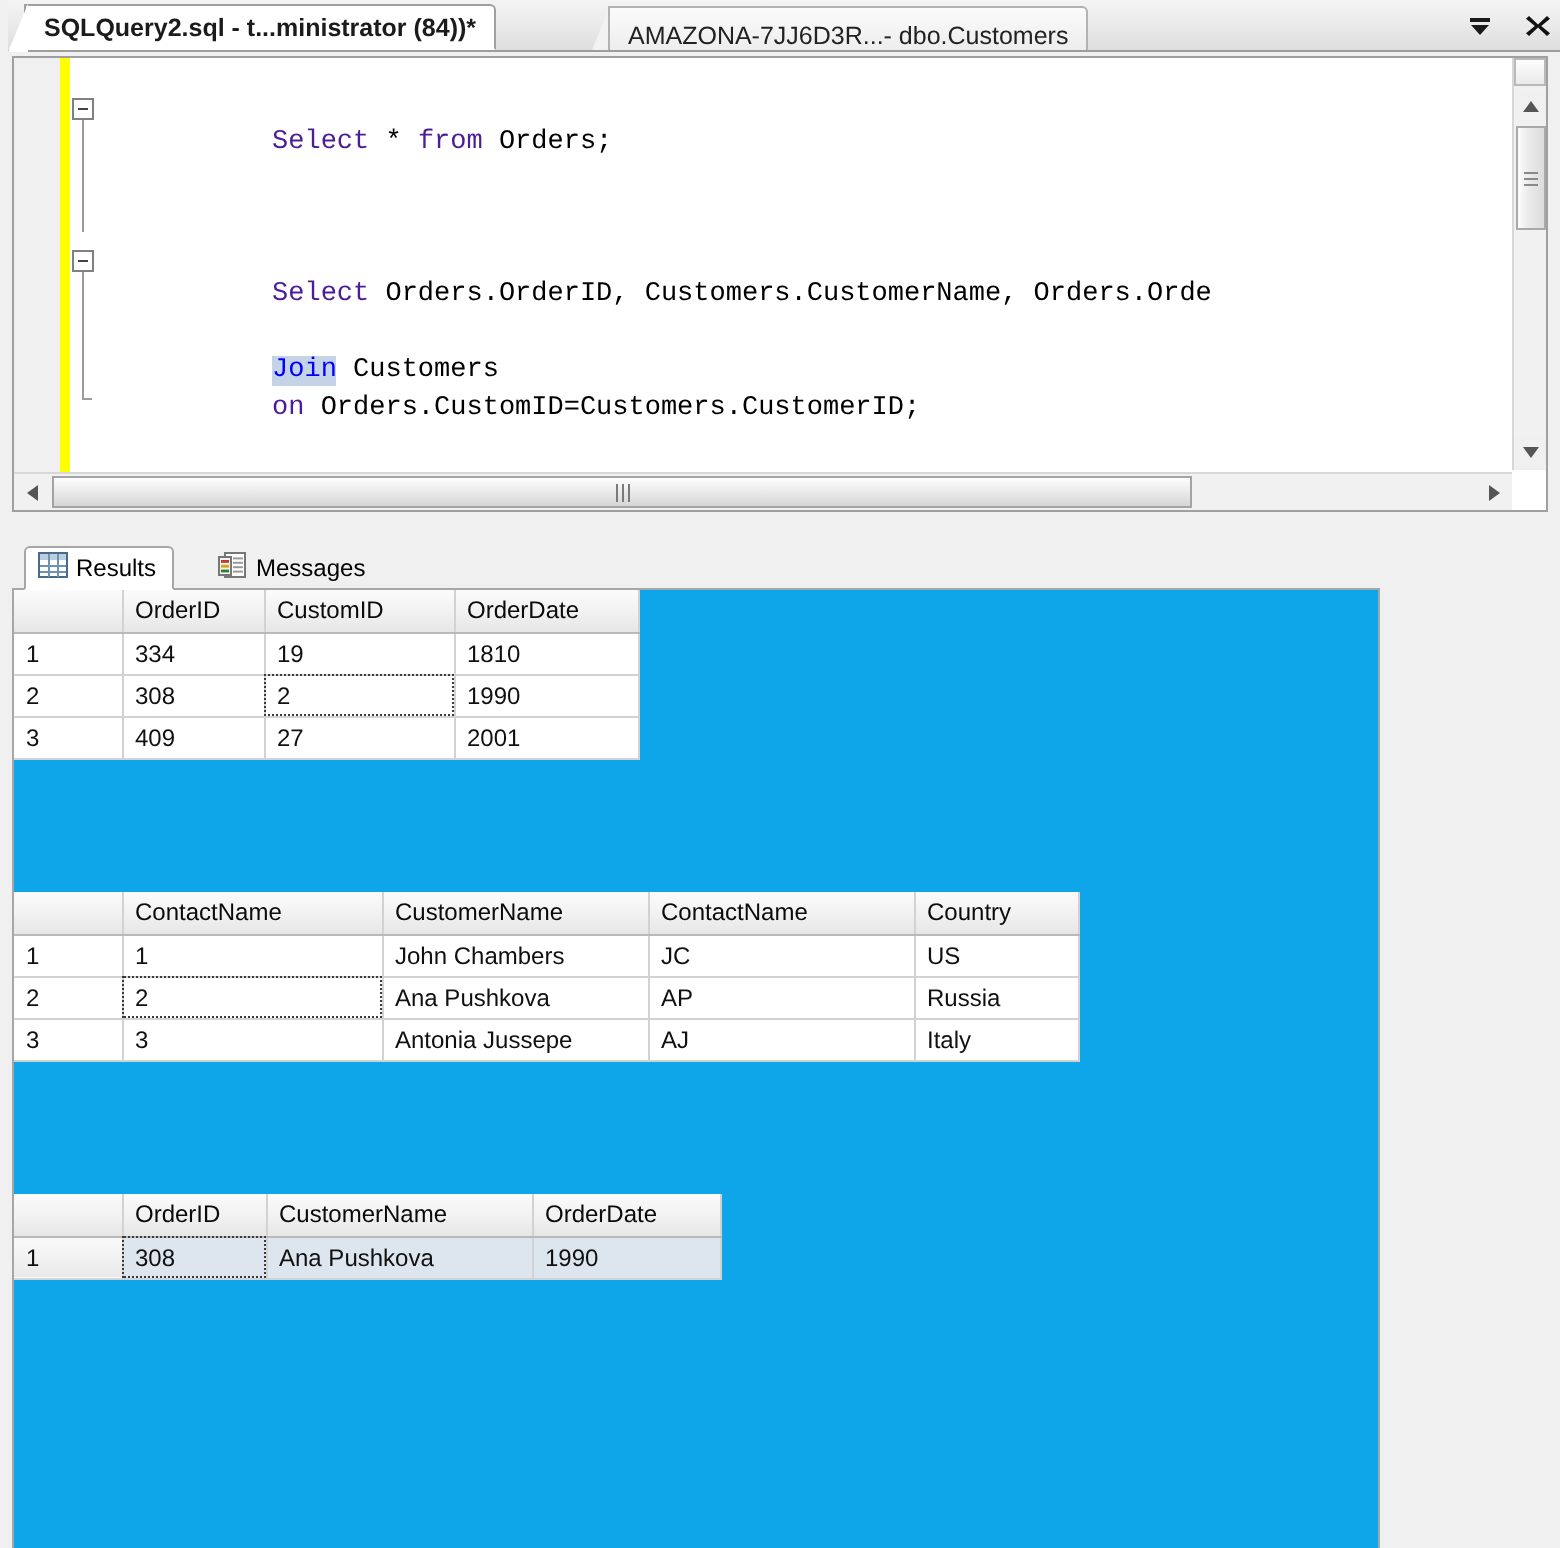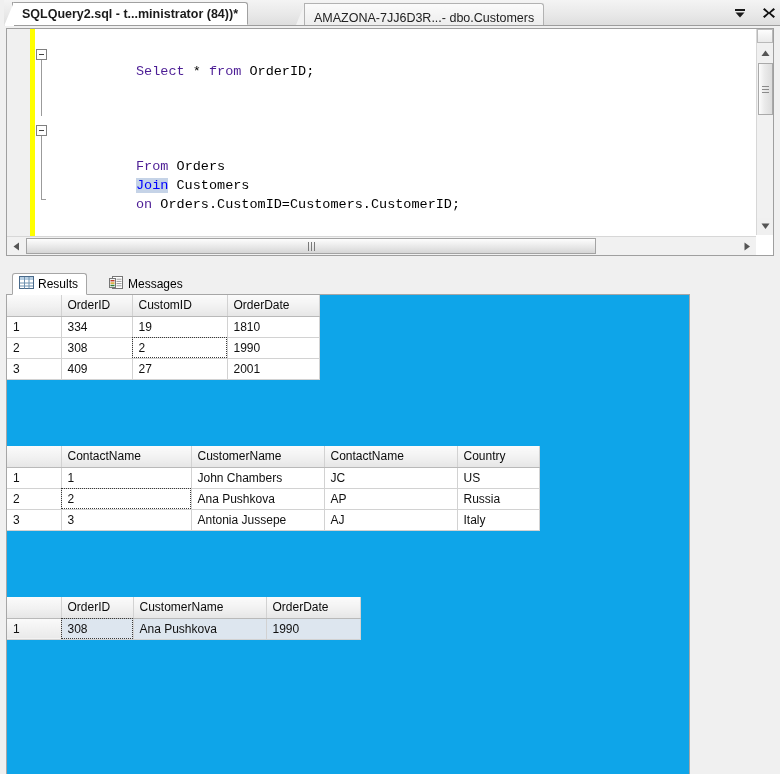--- a/index.html
+++ b/index.html
@@ -339,24 +339,24 @@
         <div class="fold-box" style="left:1px; top:20px;"></div>
         <div class="fold-line" style="left:6px; top:31px; height:56px;"></div>
 
         <div class="fold-box" style="left:1px; top:96px;"></div>
         <div class="fold-line" style="left:6px; top:107px; height:63px;"></div>
         <div class="fold-tick" style="left:6px; top:170px;"></div>
       </div>
 
       <div class="codearea">
         <div class="code-line" style="top:14px;">
-          <span class="kw">Select </span><span class="plain">* </span><span class="kw">from </span><span class="plain">OrderID;</span>
-        </div>
-        <div class="code-line" style="top:109px;">
-          <span class="kw">From </span><span class="plain">Orders</span>
+          <span class="kw">Select </span><span class="plain">* </span><span class="kw">from </span><span class="plain">Orders;</span>
+        </div>
+        <div class="code-line" style="top:90px;">
+          <span class="kw">Select </span><span class="plain">Orders.OrderID, Customers.CustomerName, Orders.Orde</span>
         </div>
         <div class="code-line" style="top:128px;">
           <span class="kw-sel">Join</span><span class="plain"> Customers</span>
         </div>
         <div class="code-line" style="top:147px;">
           <span class="kw">on </span><span class="plain">Orders.CustomID=Customers.CustomerID;</span>
         </div>
       </div>
 
       <div class="v-scroll">

